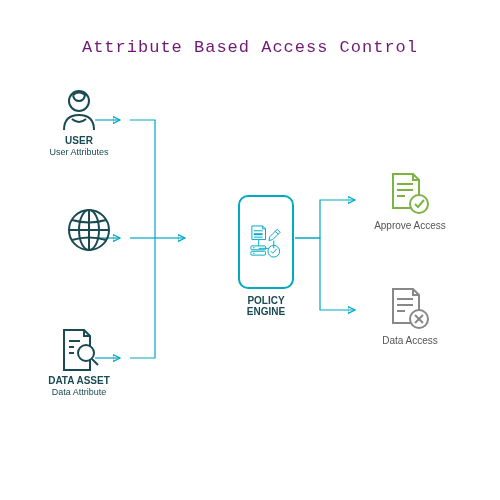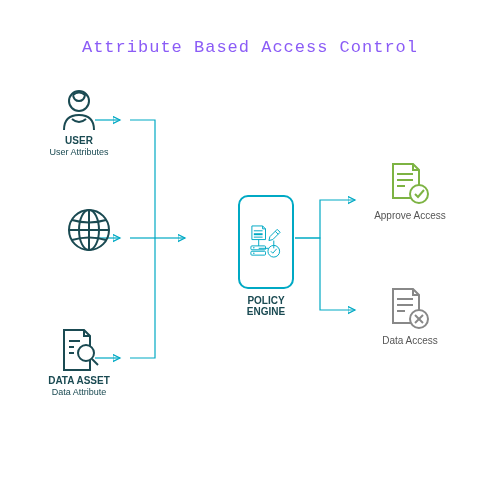--- a/index.html
+++ b/index.html
@@ -12,21 +12,21 @@
       overflow: hidden;
     }
     .title {
       position: absolute;
       top: 38px;
       left: 0;
       width: 100%;
       text-align: center;
       font-size: 17px;
       letter-spacing: 1px;
-      color: #8b5cf6;
+      color: #701a75;
       font-weight: normal;
       font-family: 'Courier New', monospace;
     }
     .node {
       position: absolute;
       text-align: center;
     }
     .node .icon-box {
       display: flex;
       align-items: center;
@@ -51,21 +51,21 @@
     .policy-box {
       border: 2px solid #00a9c4;
       border-radius: 10px;
       padding: 8px;
     }
     
     .user-node { top: 85px; left: 34px; width: 90px; }
     .env-node { top: 205px; left: 34px; width: 110px; }
     .data-node { top: 325px; left: 34px; width: 90px; }
     .policy-node { top: 195px; left: 200px; width: 94px; padding-left: 38px; }
-    .approve-node { top: 160px; left: 370px; width: 80px; }
+    .approve-node { top: 170px; left: 370px; width: 80px; }
     .deny-node { top: 285px; left: 370px; width: 80px; }
     svg.connector {
       position: absolute;
       top: 0;
       left: 0;
       pointer-events: none;
     }
   </style>
 </head>
 <body>

